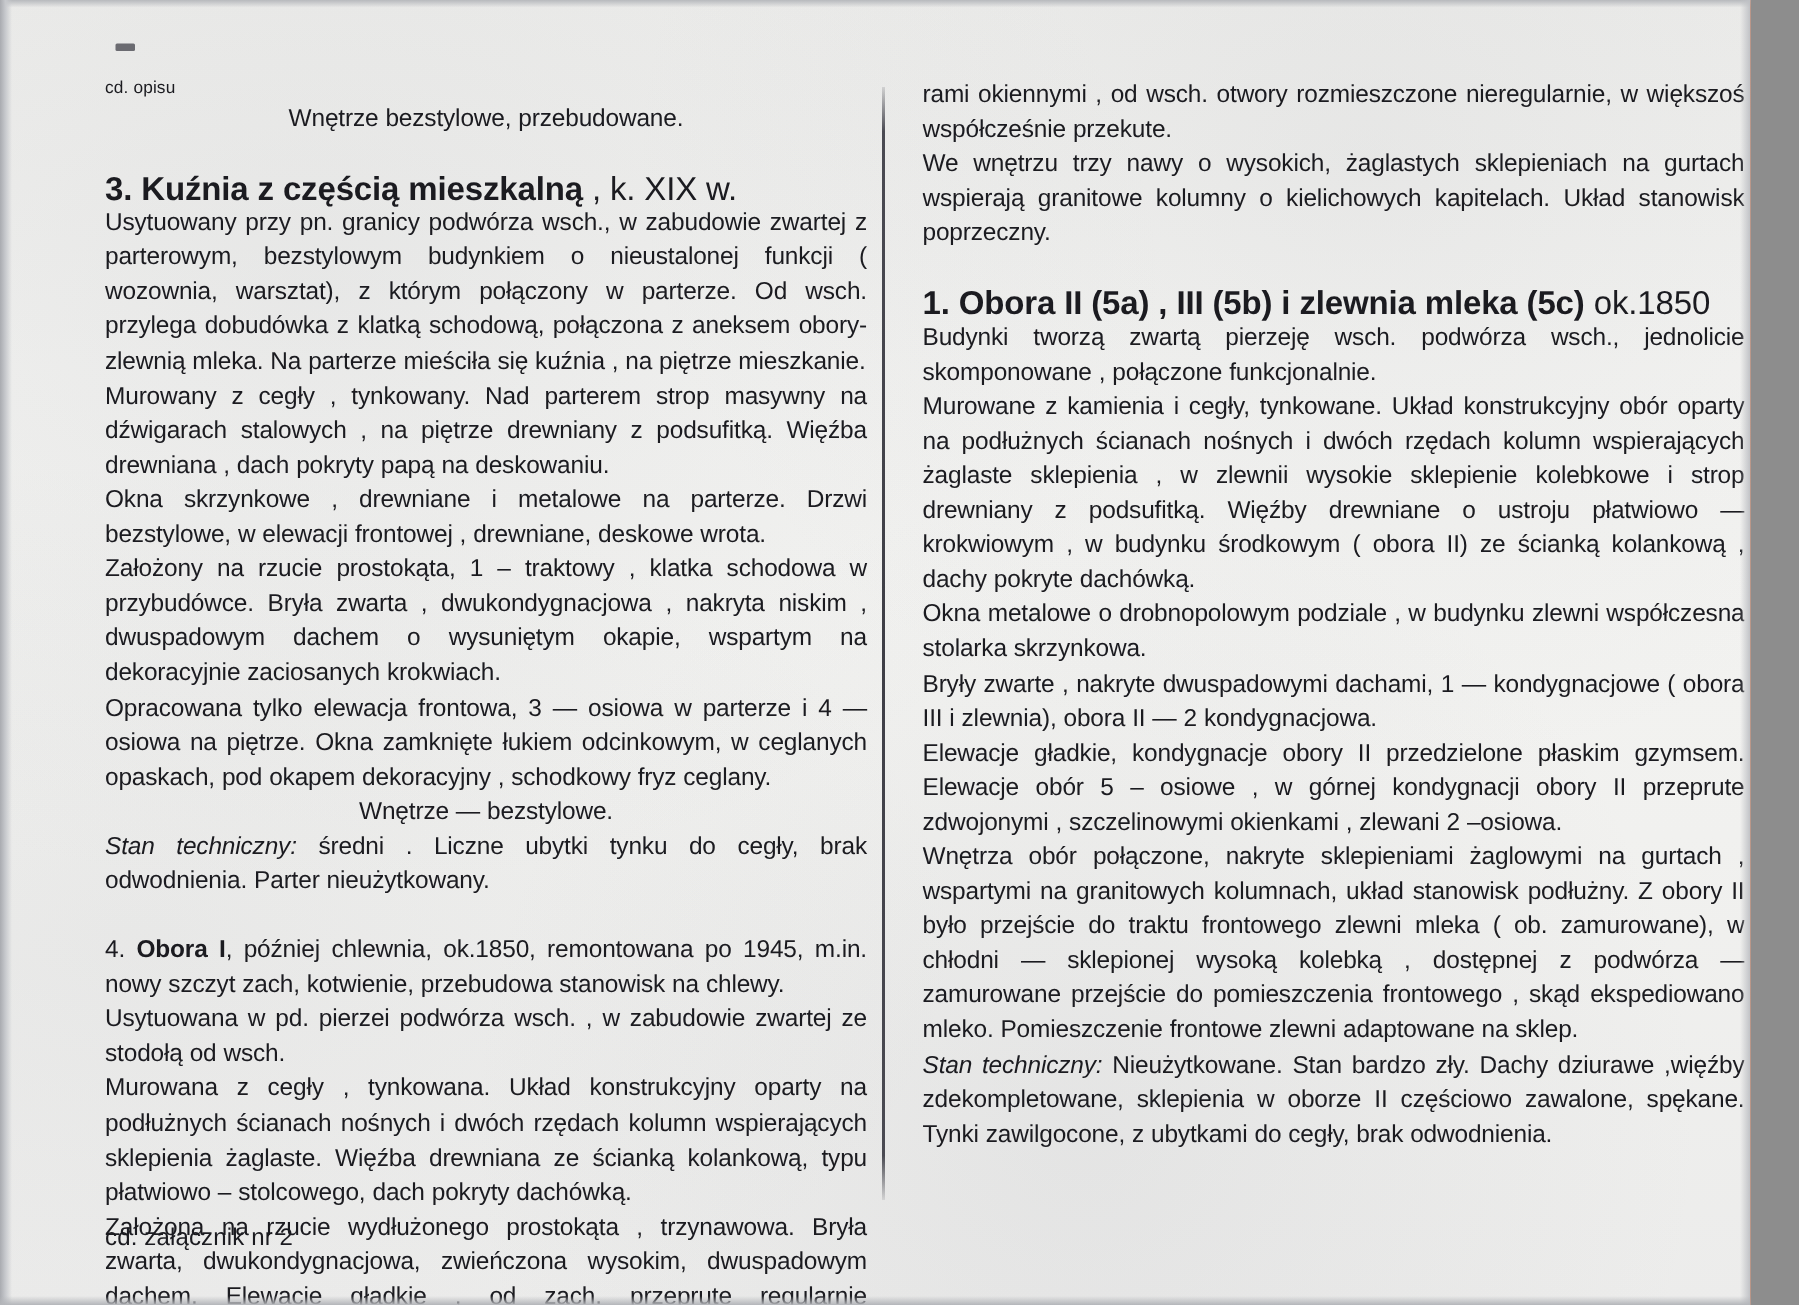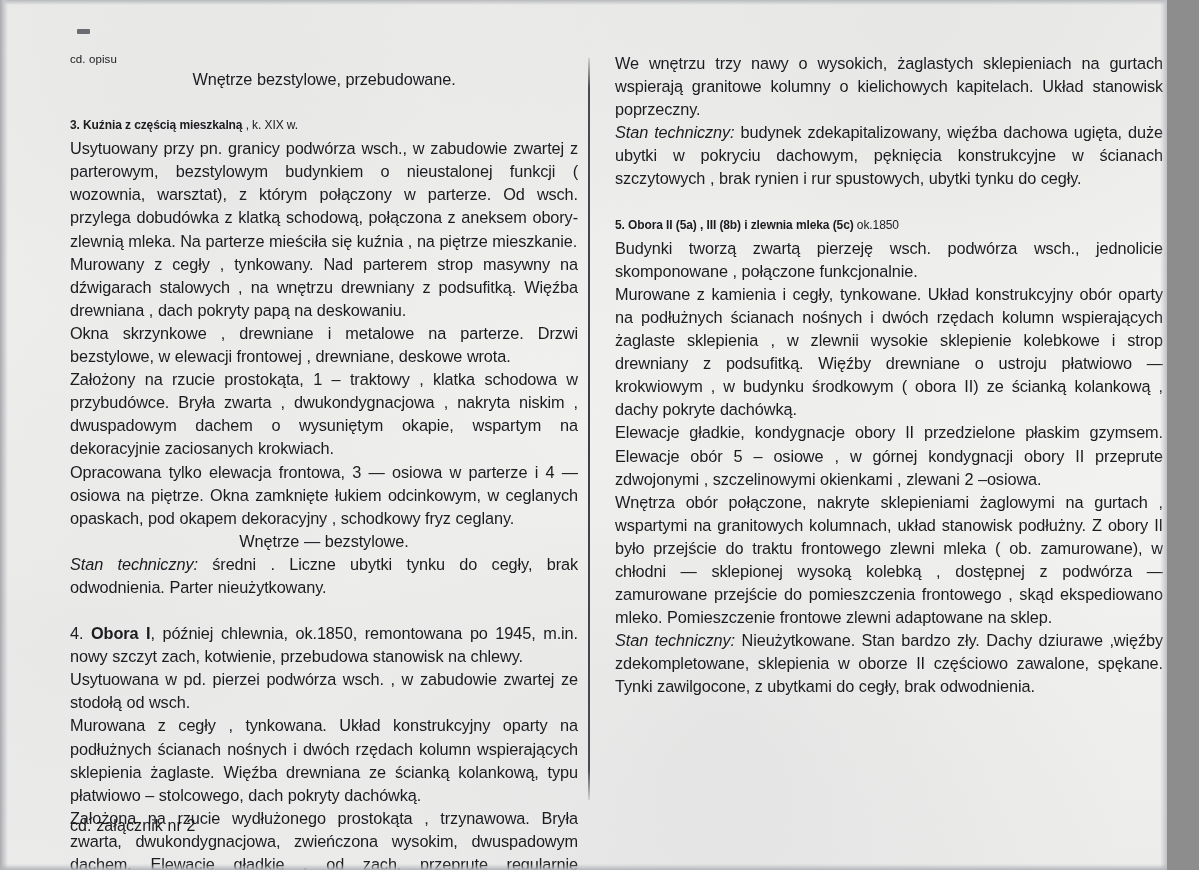--- a/index.html
+++ b/index.html
@@ -127,21 +127,21 @@
 
   .ital {
     font-style: italic;
   }
   .bold {
     font-weight: bold;
   }
 
   .heading {
     margin: 0;
-    font-size: 12px;
+    font-size: 22px;
     line-height: 23.1px;
     letter-spacing: -0.1px;
   }
 
   .footer {
     position: absolute;
     left: 70px;
     top: 818px;
     font-size: 16px;
     line-height: 16px;
@@ -171,45 +171,47 @@
     <div class="col col-left">
 
       <div class="kicker">cd. opisu</div>
 
       <p class="para last-flush"><span>Wnętrze bezstylowe, przebudowane.</span></p>
 
       <div class="gap"></div>
 
       <p class="heading"><span class="bold">3. Kuźnia z częścią mieszkalną</span><span> , k. XIX w.</span></p>
       <p class="para">Usytuowany przy pn. granicy podwórza wsch., w zabudowie zwartej z parterowym, bezstylowym  budynkiem o nieustalonej funkcji ( wozownia, warsztat),  z którym połączony w parterze. Od  wsch. przylega dobudówka z klatką schodową, połączona z aneksem obory- zlewnią mleka. Na parterze mieściła się kuźnia , na piętrze mieszkanie.</p>
-      <p class="para">Murowany z cegły , tynkowany. Nad parterem strop masywny na dźwigarach stalowych , na wnętrzu drewniany z podsufitką. Więźba drewniana , dach pokryty papą na deskowaniu.</p>
+      <p class="para">Murowany z cegły , tynkowany. Nad parterem strop masywny na dźwigarach stalowych , na piętrze drewniany z podsufitką. Więźba drewniana , dach pokryty papą na deskowaniu.</p>
       <p class="para">Okna skrzynkowe , drewniane i  metalowe na parterze. Drzwi bezstylowe, w elewacji frontowej , drewniane, deskowe wrota.</p>
       <p class="para">Założony na rzucie prostokąta, 1 –  traktowy , klatka schodowa w przybudówce. Bryła zwarta , dwukondygnacjowa , nakryta niskim , dwuspadowym dachem o wysuniętym okapie, wspartym na dekoracyjnie zaciosanych krokwiach.</p>
       <p class="para">Opracowana tylko elewacja frontowa, 3 — osiowa w parterze i 4 — osiowa na  piętrze. Okna zamknięte łukiem odcinkowym, w ceglanych opaskach, pod okapem dekoracyjny , schodkowy  fryz ceglany.</p>
       <p class="para last-flush">Wnętrze — bezstylowe.</p>
       <p class="para"><span class="ital">Stan techniczny:</span><span> średni . Liczne ubytki tynku do cegły, brak odwodnienia. Parter nieużytkowany.</span></p>
 
       <div class="gap"></div>
 
       <p class="para"><span>4. </span><span class="bold">Obora I</span><span>, później chlewnia, ok.1850, remontowana po 1945, m.in. nowy szczyt  zach, kotwienie, przebudowa stanowisk na chlewy.</span></p>
       <p class="para">Usytuowana w  pd. pierzei  podwórza wsch. , w zabudowie zwartej ze stodołą od  wsch.</p>
       <p class="para">Murowana z cegły , tynkowana. Układ konstrukcyjny oparty na podłużnych ścianach nośnych i dwóch rzędach kolumn wspierających sklepienia żaglaste. Więźba drewniana ze ścianką kolankową, typu płatwiowo – stolcowego, dach pokryty  dachówką.</p>
       <p class="para">Założona na rzucie wydłużonego prostokąta , trzynawowa. Bryła zwarta, dwukondygnacjowa, zwieńczona wysokim, dwuspadowym dachem. Elewacje gładkie , od zach. przeprute regularnie prostokątnymi  otwo-</p>
     </div>
 
     <div class="col col-right clip-right">
 
+      <p class="para">rami okiennymi , od wsch. otwory  rozmieszczone nieregularnie, w większoś współcześnie przekute.</p>
       <p class="para">We wnętrzu trzy nawy o wysokich, żaglastych sklepieniach na gurtach wspierają granitowe kolumny o kielichowych kapitelach. Układ stanowisk poprzeczny.</p>
-      <p class="para"><span class="ital">Stan techniczny:</span><span> budynek zdekapitalizowany, więźba dachowa ugięta, duże ubytki w pokryciu dachowym, pęknięcia konstrukcyjne w ścianach szczytowych , brak rynien i rur spustowych, ubytki tynku do cegły.</span></p>
 
       <div class="gap"></div>
 
-      <p class="heading"><span class="bold">5. Obora II (5a) , III (8b) i zlewnia mleka (5c)</span><span> ok.1850</span></p>
+      <p class="heading"><span class="bold">1. Obora II (5a) , III (5b) i zlewnia mleka (5c)</span><span> ok.1850</span></p>
       <p class="para">Budynki tworzą zwartą pierzeję  wsch. podwórza wsch., jednolicie skomponowane , połączone funkcjonalnie.</p>
       <p class="para">Murowane z kamienia i cegły, tynkowane. Układ konstrukcyjny obór oparty na podłużnych ścianach nośnych i  dwóch rzędach kolumn  wspierających żaglaste sklepienia , w zlewnii  wysokie sklepienie kolebkowe  i strop drewniany z podsufitką. Więźby drewniane o ustroju płatwiowo — krokwiowym , w  budynku środkowym ( obora II) ze ścianką kolankową , dachy pokryte dachówką.</p>
+      <p class="para">Okna  metalowe o drobnopolowym podziale ,  w budynku zlewni współczesna stolarka skrzynkowa.</p>
+      <p class="para">Bryły zwarte , nakryte  dwuspadowymi dachami, 1 — kondygnacjowe ( obora III i  zlewnia), obora II — 2 kondygnacjowa.</p>
       <p class="para">Elewacje gładkie, kondygnacje obory II   przedzielone płaskim gzymsem. Elewacje obór  5 – osiowe , w górnej kondygnacji obory II przeprute zdwojonymi , szczelinowymi okienkami , zlewani 2 –osiowa.</p>
       <p class="para">Wnętrza obór połączone, nakryte sklepieniami  żaglowymi na gurtach , wspartymi na granitowych  kolumnach, układ stanowisk podłużny. Z obory II było przejście do  traktu  frontowego zlewni mleka ( ob. zamurowane), w chłodni  — sklepionej wysoką kolebką , dostępnej  z podwórza — zamurowane przejście do  pomieszczenia frontowego , skąd  ekspediowano mleko. Pomieszczenie frontowe zlewni adaptowane na sklep.</p>
       <p class="para"><span class="ital">Stan techniczny:</span><span> Nieużytkowane. Stan bardzo zły. Dachy dziurawe ,więźby zdekompletowane, sklepienia w oborze II   częściowo zawalone, spękane. Tynki zawilgocone, z ubytkami do cegły, brak odwodnienia.</span></p>
     </div>
 
     <div class="footer">cd. załącznik nr 2</div>
 
   </div>
 </div>
 

